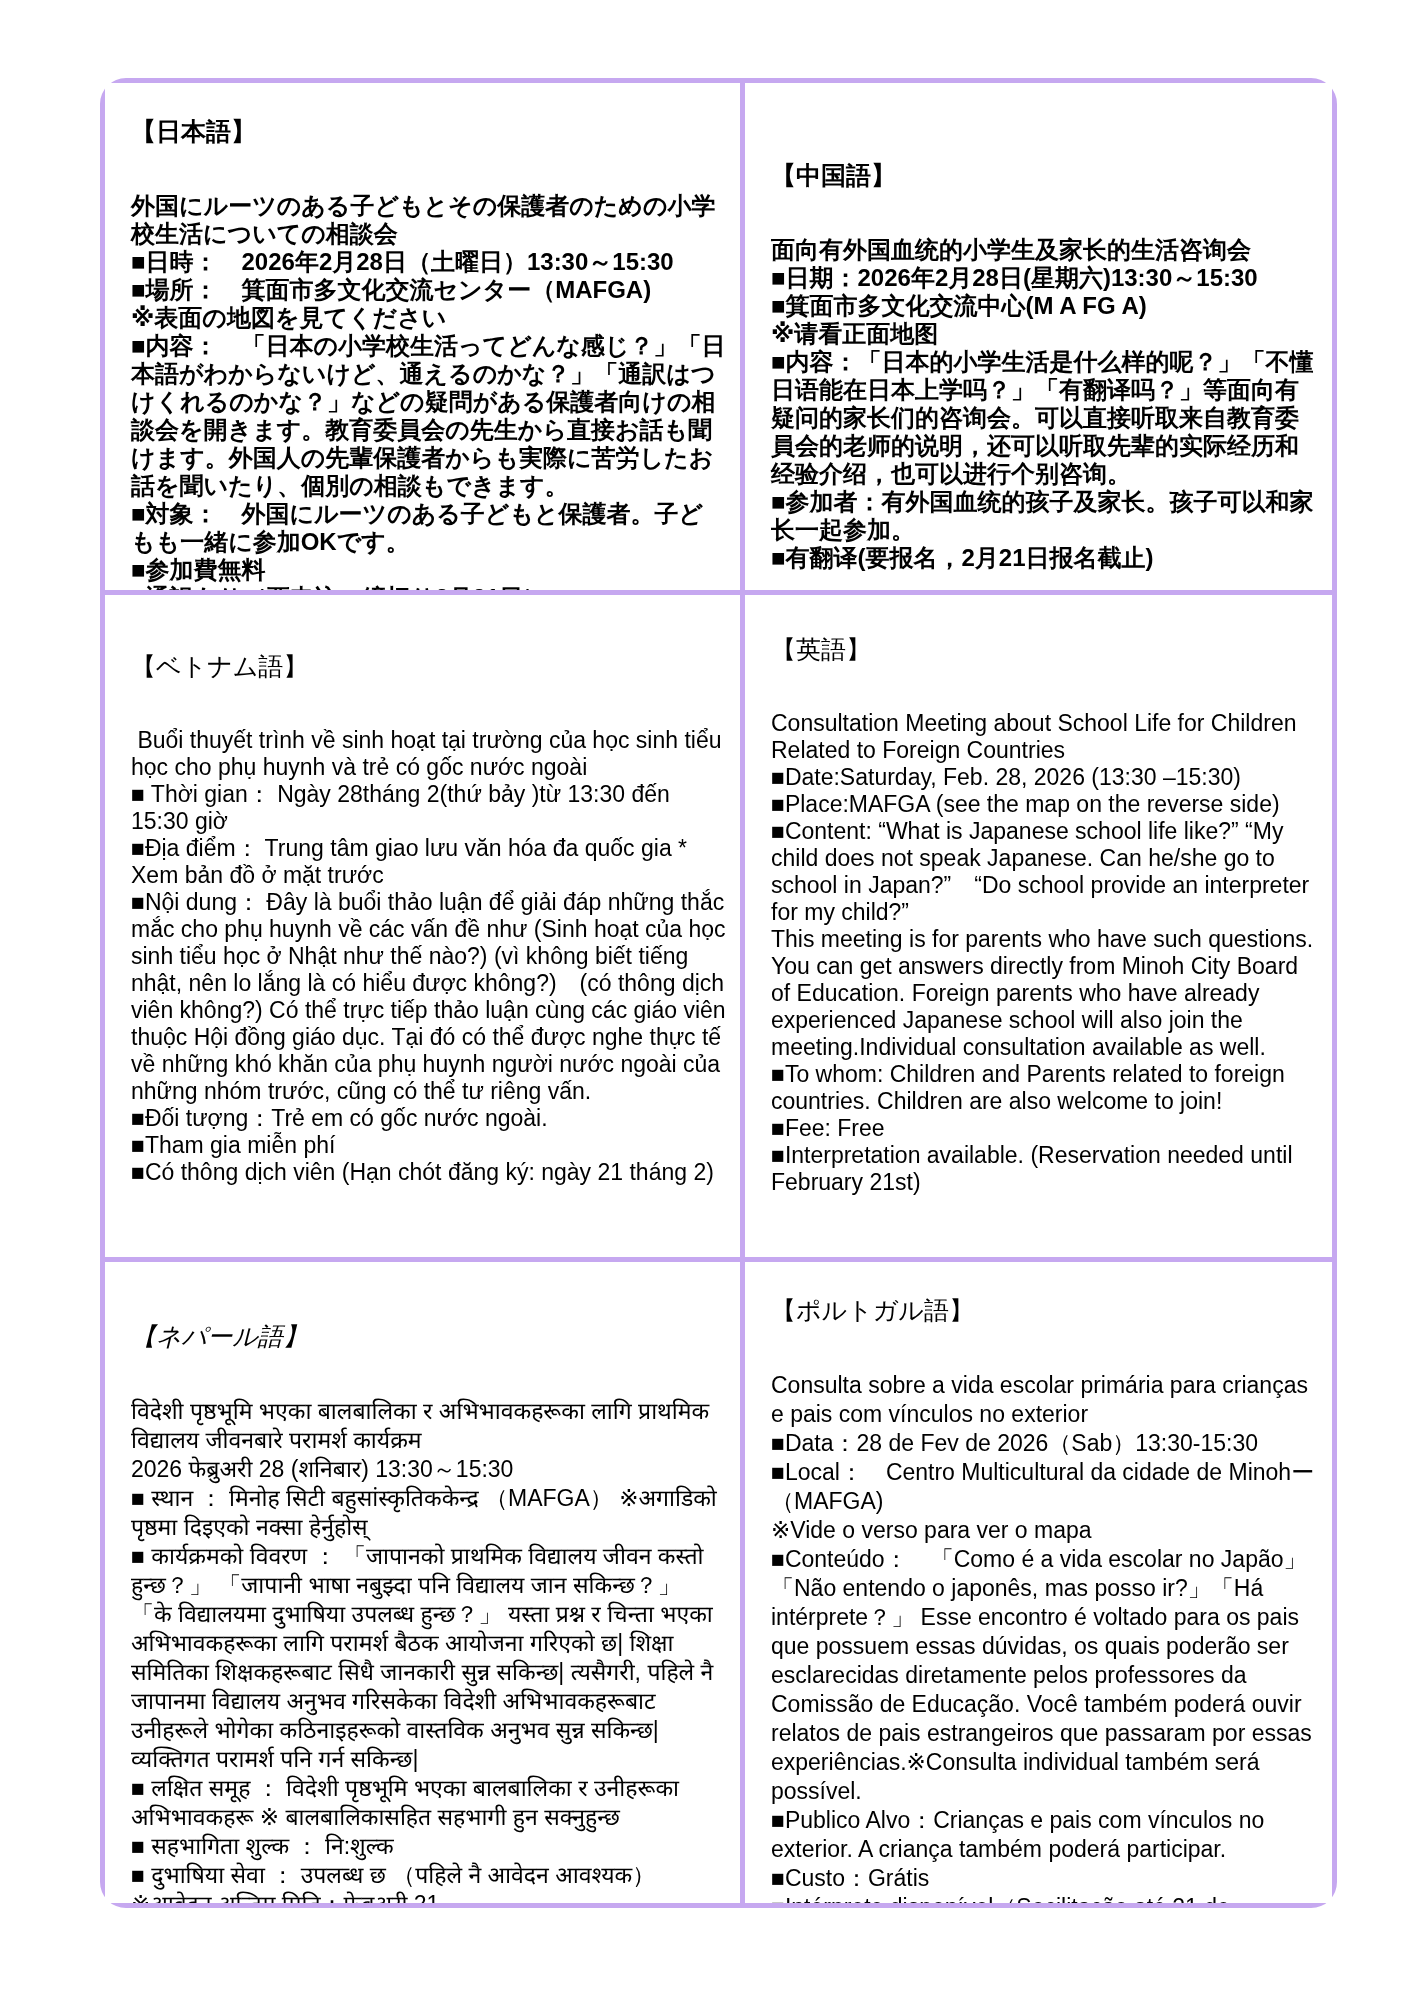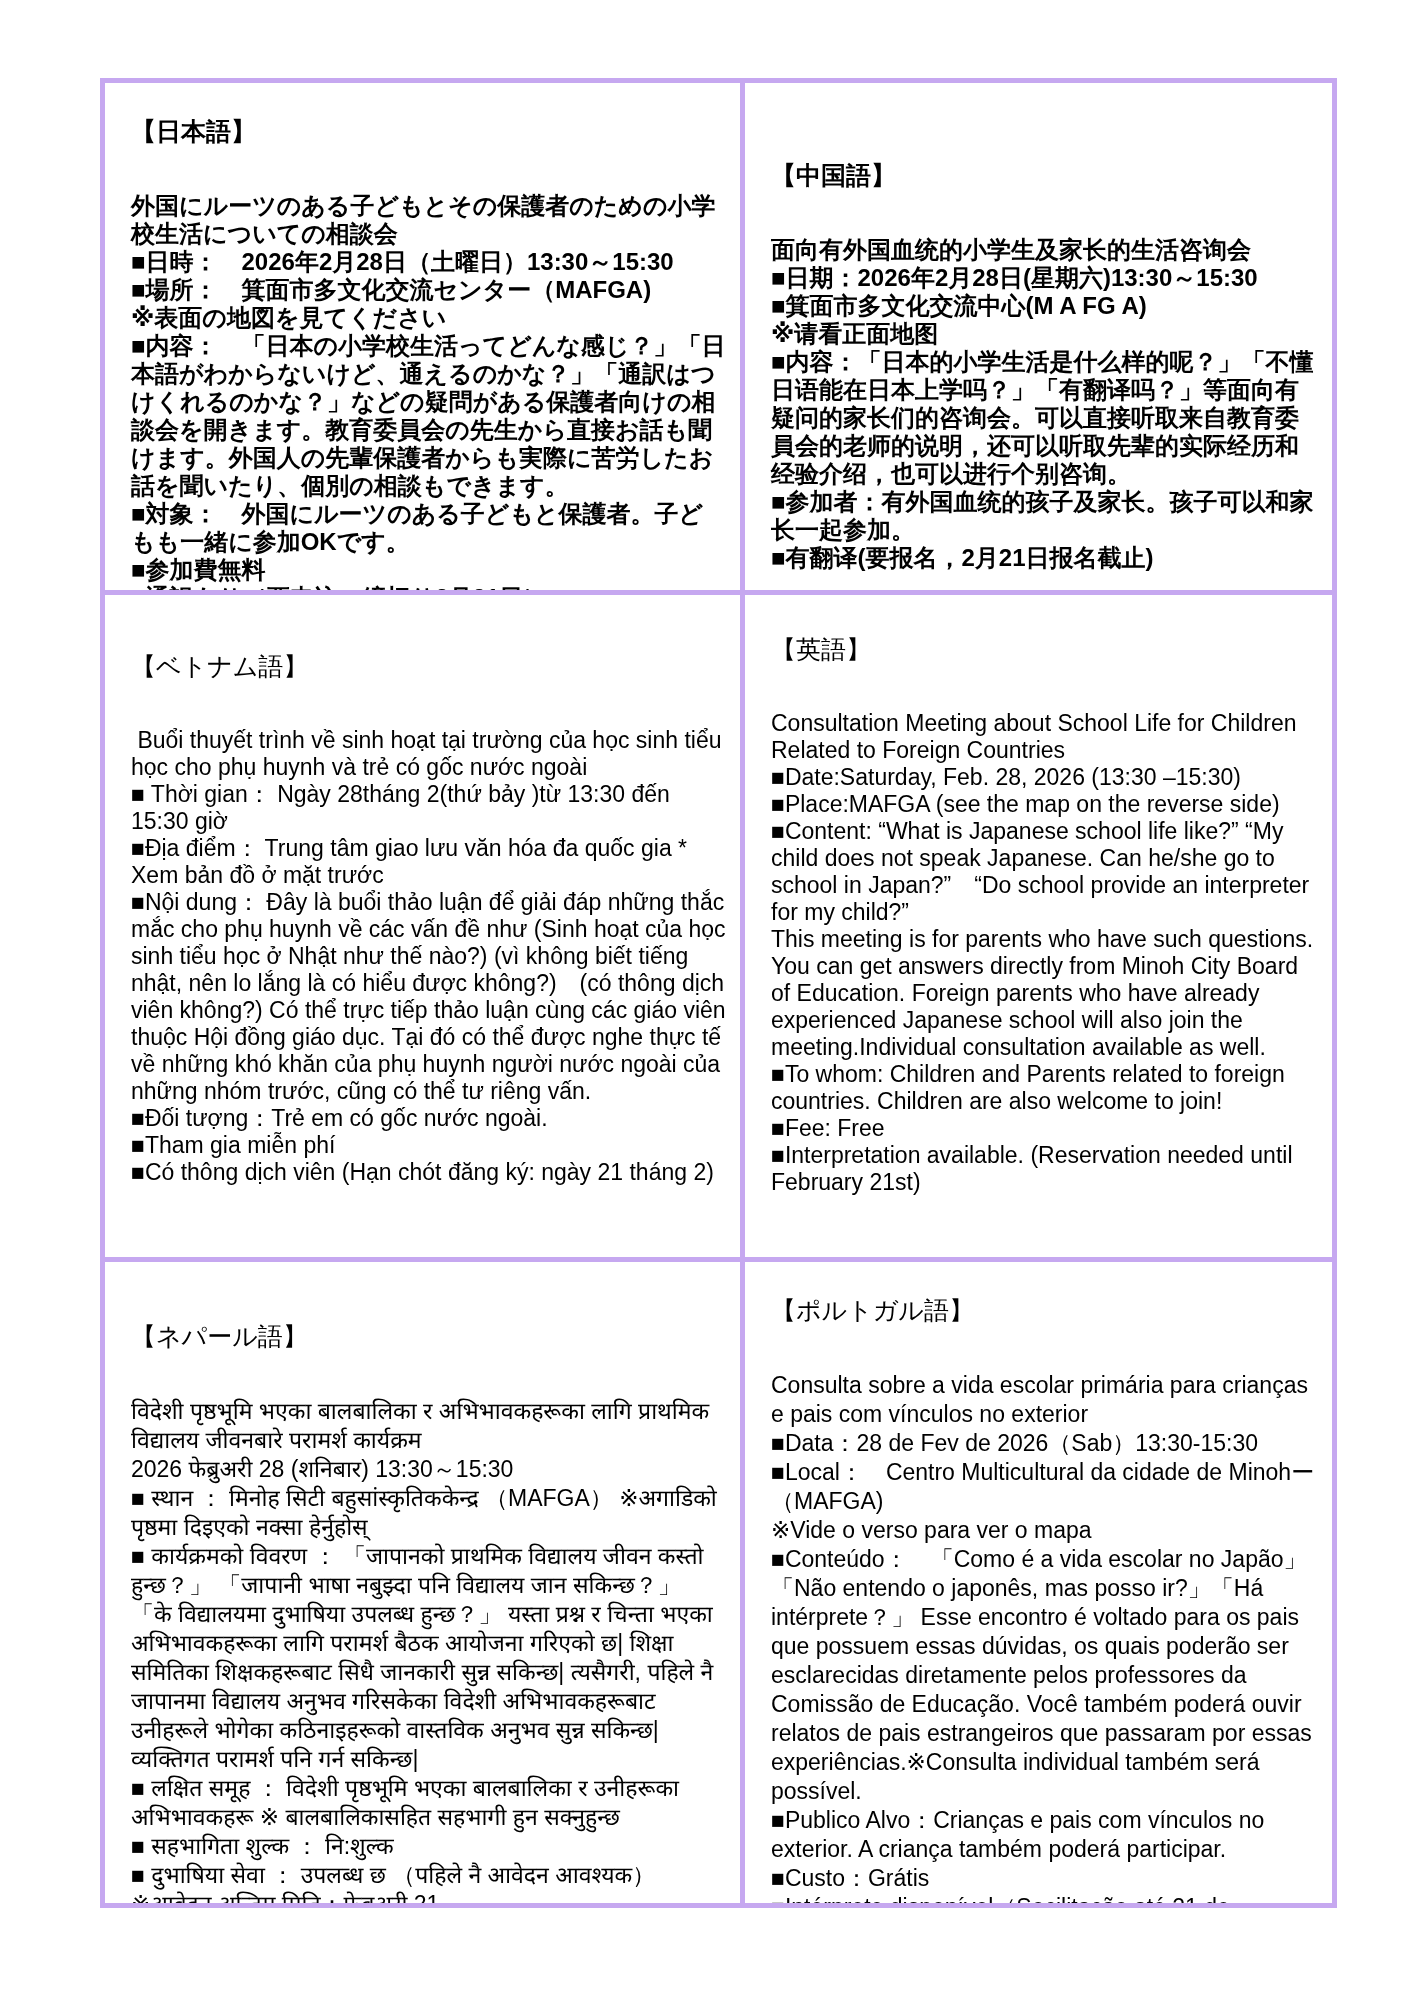--- a/index.html
+++ b/index.html
@@ -17,20 +17,21 @@
   .lang-table{
     position:absolute;left:100px;top:78px;
     width:1237px;height:1830px;
     box-sizing:border-box;
     background:var(--border-purple);
     padding:5px;
     display:grid;
     grid-template-columns:635px 587px;
     grid-template-rows:507px 662px 641px;
     gap:5px;
+    border-radius:26px;
   }
   .cell{
     background:#ffffff;
     box-sizing:border-box;
     overflow:hidden;
     padding:0 14px 0 26px;
   }
   .panel-title{
     font-size:25px;
     white-space:pre-wrap;
@@ -51,21 +52,21 @@
   .cell.chinese .panel-title{margin-bottom:30px;}
   
   .cell.vietnamese .panel-body{font-size:23px;line-height:27px;}
   .cell.vietnamese{padding-top:55px;}
   .cell.vietnamese .panel-title{margin-bottom:2px;}
   .cell.english .panel-body{font-size:23px;line-height:27px;}
   .cell.english{padding-top:38px;}
   .cell.english .panel-title{margin-bottom:2px;}
   .cell.nepali .panel-body{font-size:23px;line-height:29px;}
   .cell.nepali{padding-top:58px;}
-  .cell.nepali .panel-title{margin-bottom:2px;}
+  .cell.nepali .panel-title{margin-bottom:2px;font-style:italic;}
   .cell.portuguese .panel-body{font-size:23px;line-height:29px;}
   .cell.portuguese{padding-top:32px;}
   .cell.portuguese .panel-title{margin-bottom:2px;}
 </style>
 </head>
 <body>
 
 <div class="sheet">
   <div class="lang-table">
 

